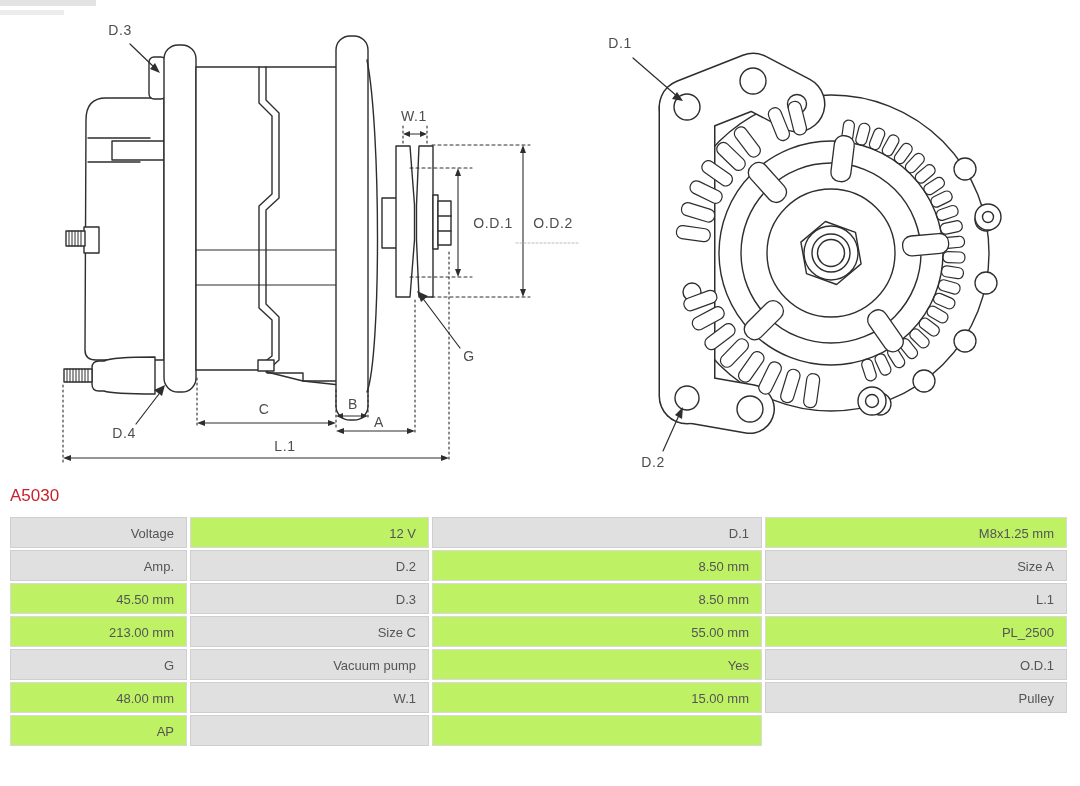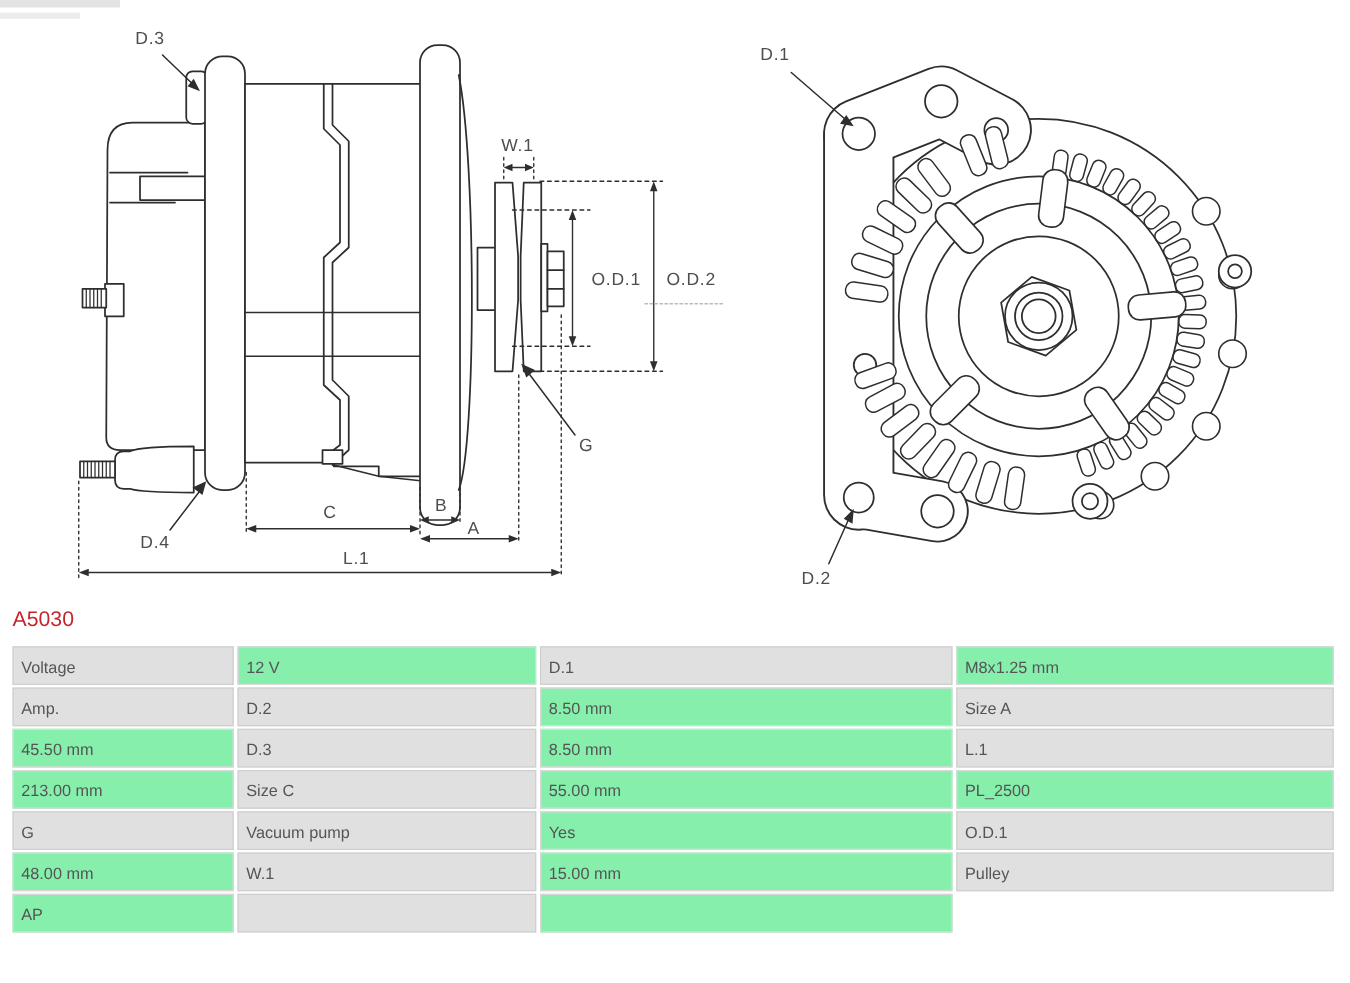--- a/index.html
+++ b/index.html
@@ -11,23 +11,23 @@
   
   .diagram{position:absolute;left:0;top:0;width:1080px;height:505px;}
   svg text{font-family:"Liberation Sans",sans-serif;font-size:14px;fill:#4d4d4d;letter-spacing:.6px;}
   
   .part-no{position:absolute;left:10px;top:486px;font-size:17px;color:#c5242b;}
   
   .spec{position:absolute;left:10px;top:517px;display:grid;
         grid-template-columns:177px 239px 330px 302px;
         column-gap:3px;row-gap:2px;font-size:13px;color:#555;}
   .spec .cell{height:31px;line-height:29px;box-sizing:border-box;
-        padding:1px 12px 0 6px;white-space:nowrap;}
+        text-align:right;padding:1px 12px 0 6px;white-space:nowrap;}
   .spec .lbl{background:#e0e0e0;border:1px solid #cfcfcf;}
-  .spec .val{background:#86efac;border:1px solid #d9d9d9;}
+  .spec .val{background:#bef264;border:1px solid #d9d9d9;}
 </style>
 </head>
 <body>
 
 <div class="wm1"></div>
 <div class="wm2"></div>
 
 <svg class="diagram" viewBox="0 0 1080 505" fill="none" stroke="#2e2e2e" stroke-width="1.4" stroke-linecap="round" stroke-linejoin="round">
 
   <g>

